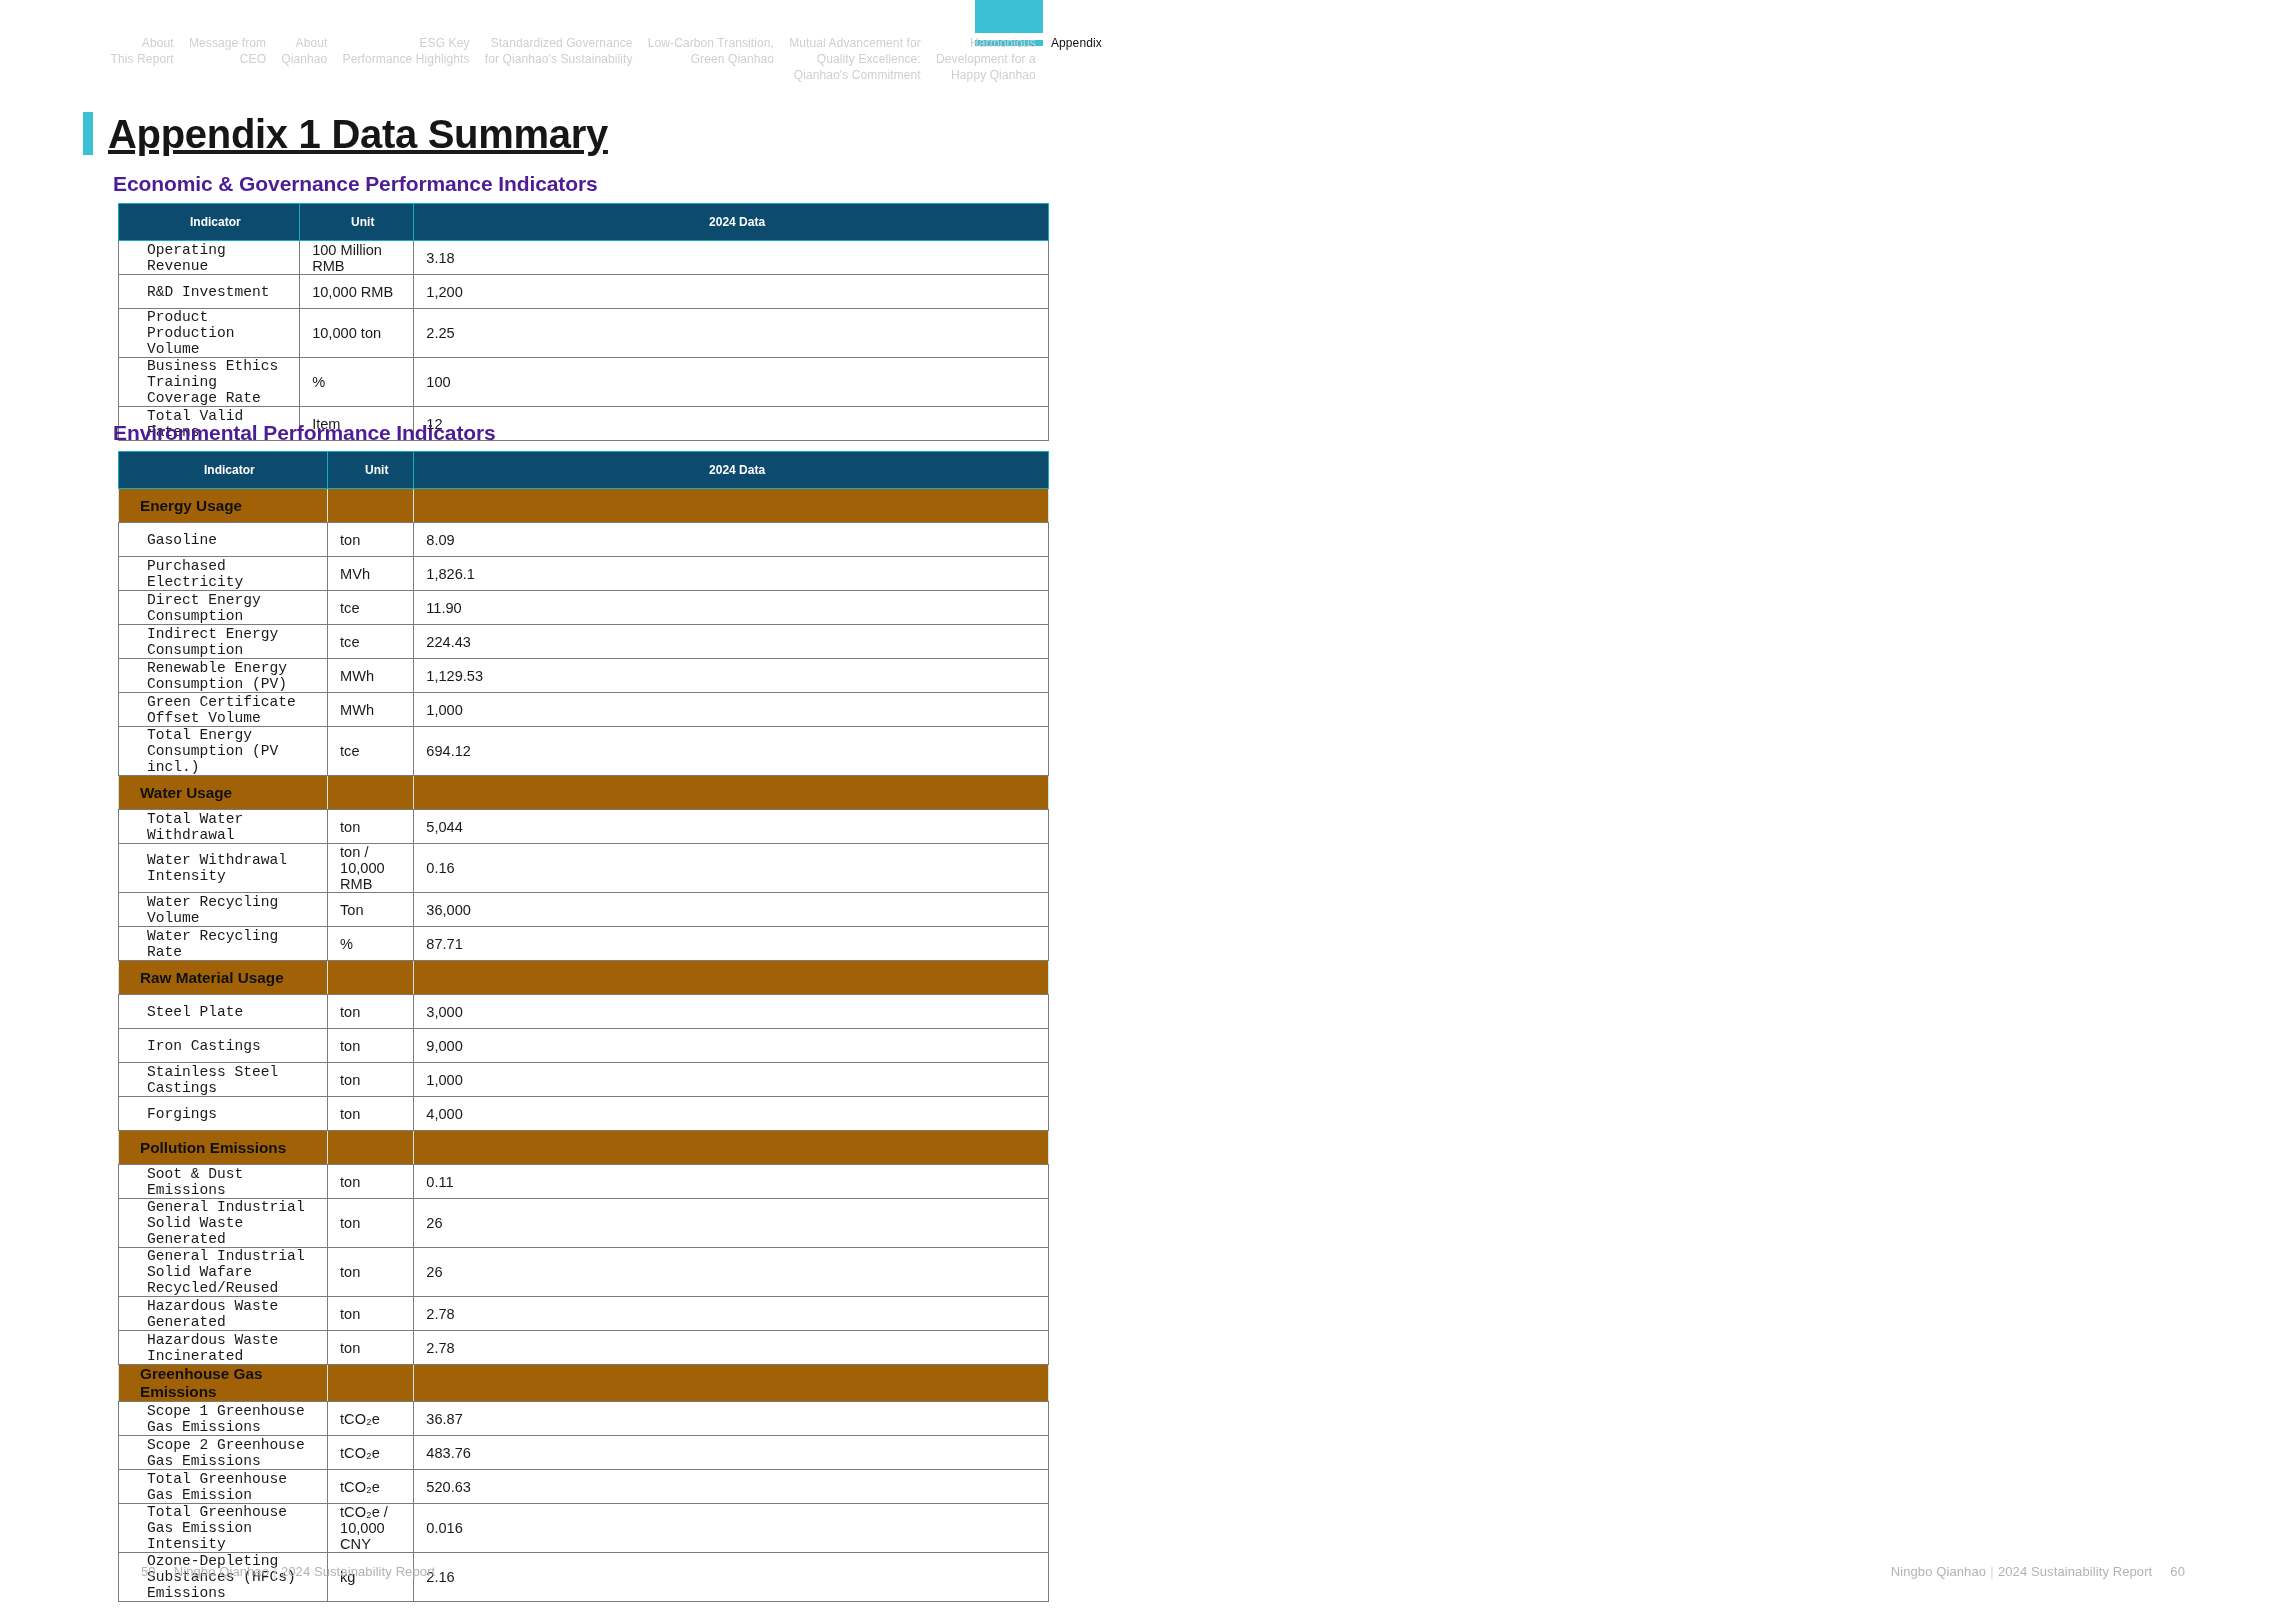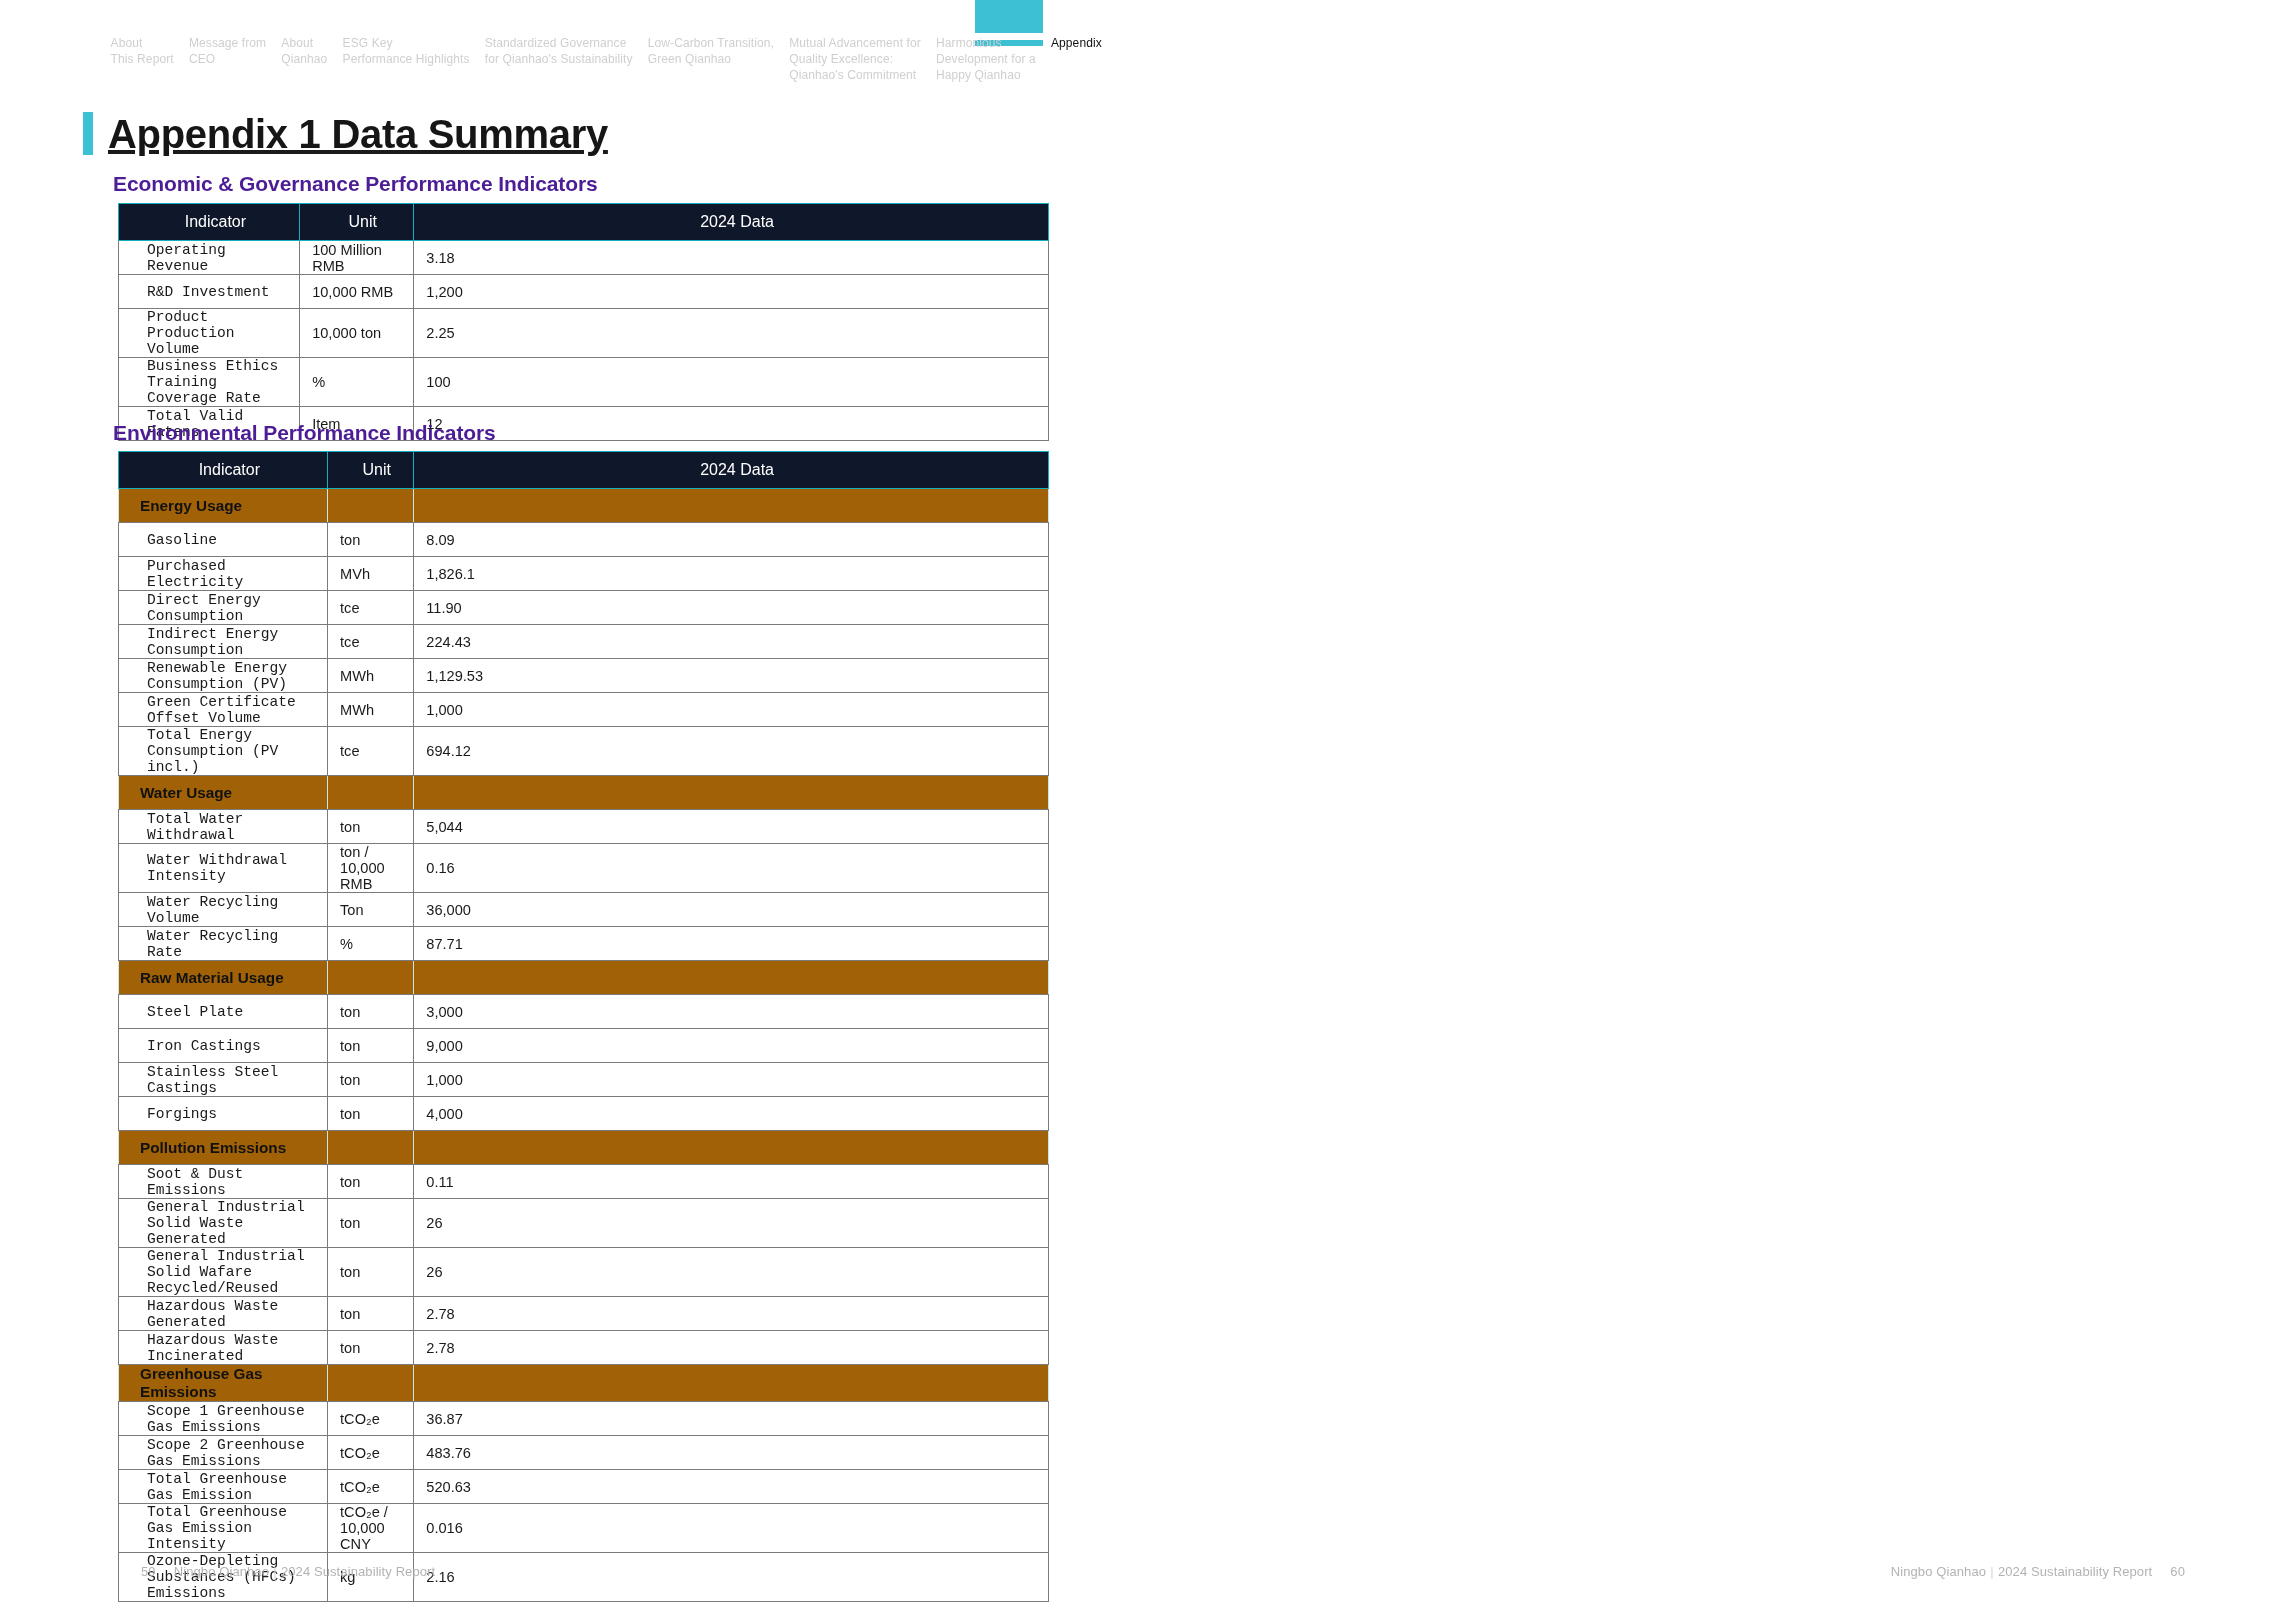--- a/index.html
+++ b/index.html
@@ -31,21 +31,21 @@
   .topnav {
     position: absolute;
     top: 36px;
     display: flex;
     align-items: flex-start;
     gap: 0px;
   }
   .page-left .topnav { left: 103px; }
 
   .nav-item {
-    text-align: left;
+    text-align: right;
     font-size: 12px;
     line-height: 1.33;
     color: #cfcfcf;
     padding: 0 7.6px;
     white-space: pre-line;
     letter-spacing: 0.1px;
   }
   .nav-item.active {
     color: #111111;
     font-weight: 400;
@@ -109,24 +109,24 @@
   }
   .dtable th,
   .dtable td {
     border: 0.7px solid #7b7b7b;
     padding: 0;
     height: 33px;
     vertical-align: middle;
     font-weight: normal;
   }
   .dtable thead th {
-    background: #0f172a;
+    background: #0c4a6e;
     color: #ffffff;
-    font-weight: normal;
-    font-size: 16px;
+    font-weight: bold;
+    font-size: 12px;
     border-color: #15aec0;
     height: 36px;
   }
   .dtable thead th .cell-pad { padding-left: 18px; }
   .cell-pad { padding-left: 18px; padding-right: 5.6px; display: block; }
   .cell-ind  { padding-left: 28px; padding-right: 5.6px; display: block; font-family: Liberation Mono, monospace; }
   .cell-unit { padding-left: 11.8px; padding-right: 5.6px; display: block; }
   .cell-val  { padding-left: 12.5px; padding-right: 5.6px; display: block; }
 
   tr.section-row td {

